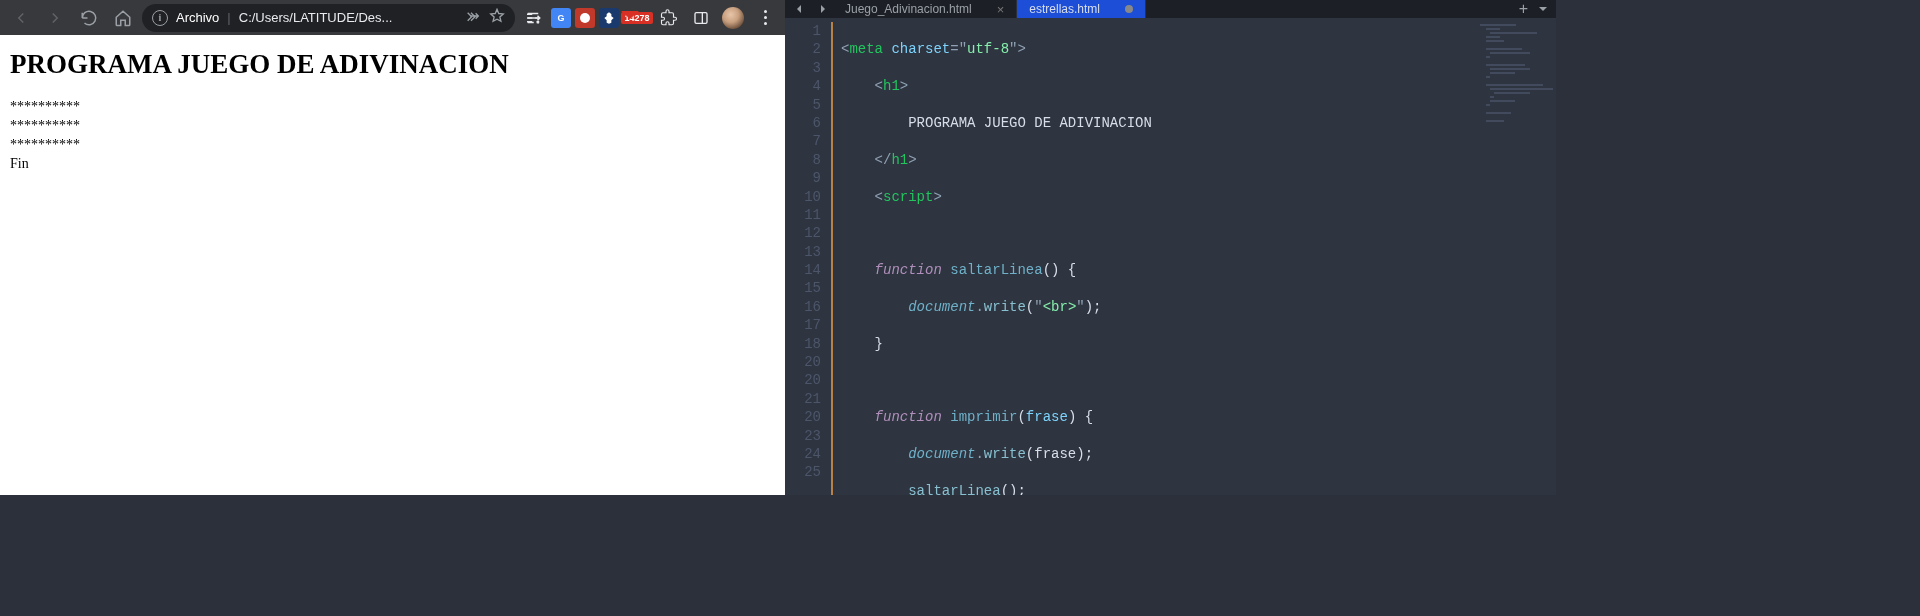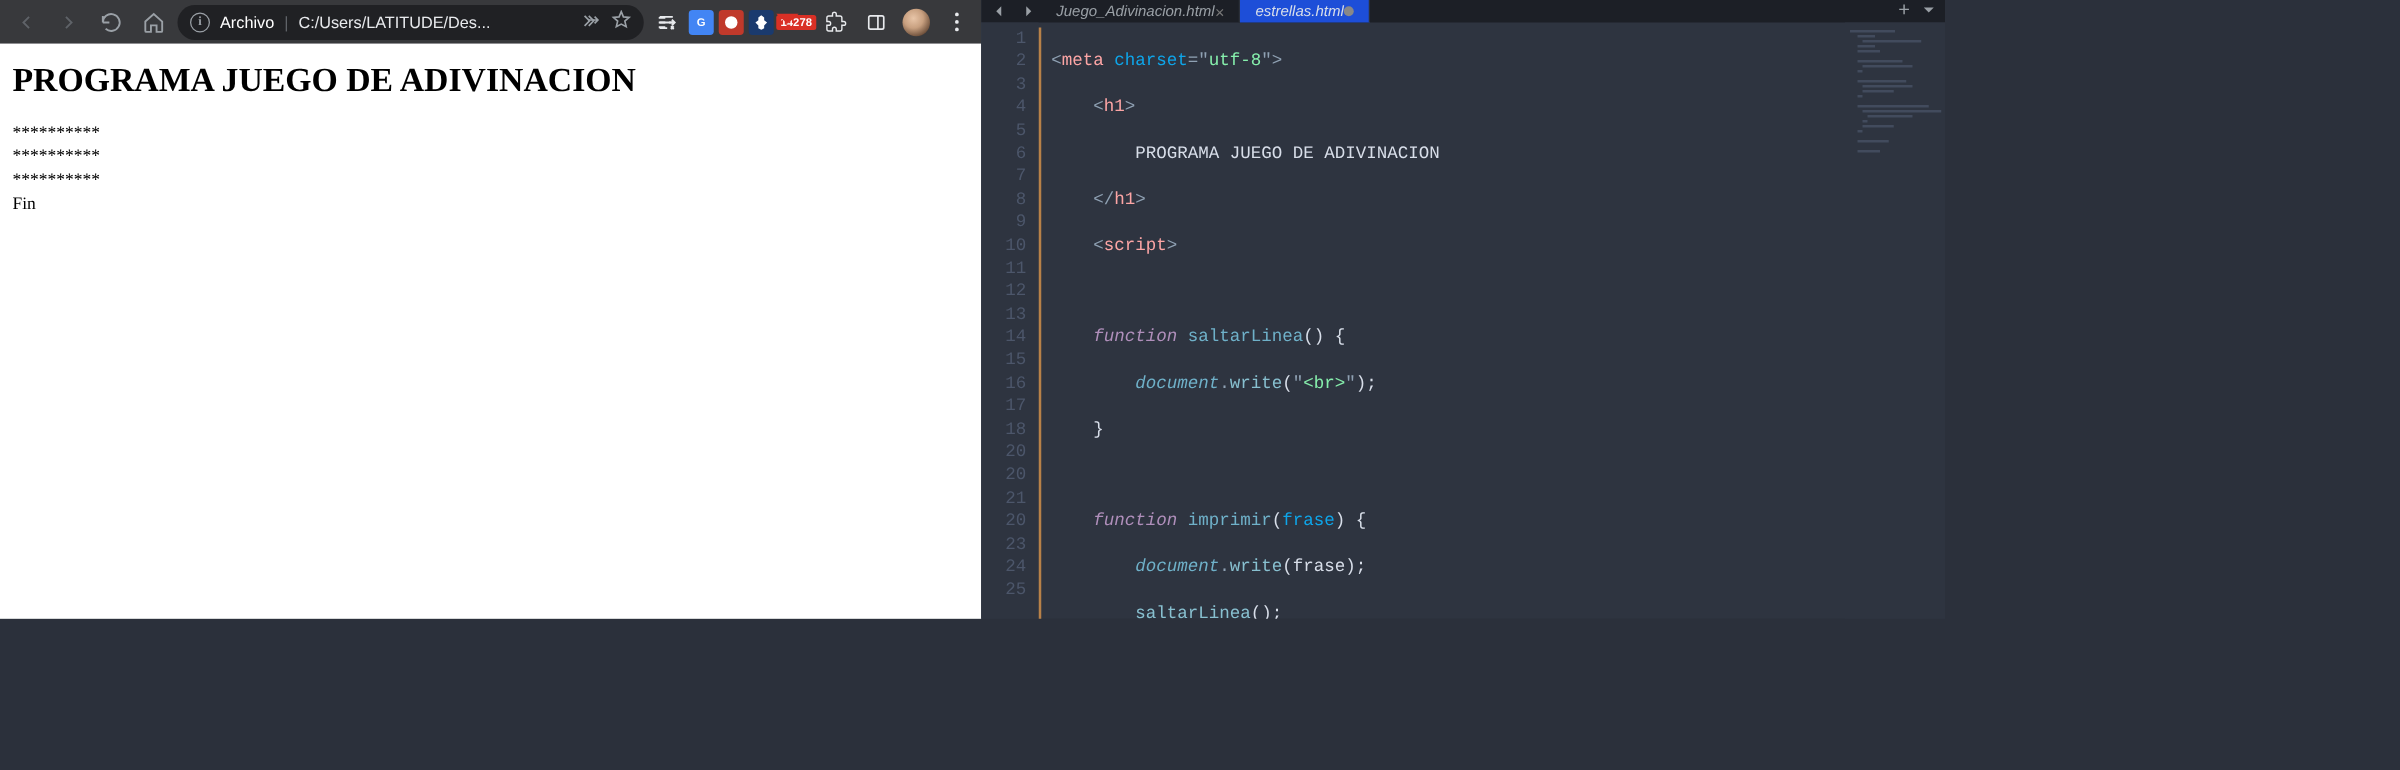--- a/index.html
+++ b/index.html
@@ -111,26 +111,25 @@
     align-items:stretch;
     padding-left:4px;
     position:relative;
   }
   .tab-nav { width:22px; display:flex; align-items:center; justify-content:center; color:#9aa0a6;}
   .tab-nav svg{ width:10px; height:10px;}
   .tab {
     padding:0 12px;
     display:flex;
     align-items:center;
-    gap:0;
+    gap:25px;
     color:#9aa0a6;
     font-size:12px;
     border-right:1px solid #2b303b;
     position:relative;
-    font-style:italic;
   }
   .tab.active { background:#1d4ed8; color:#d8dee9; }
   .tab .close { font-size:13px; color:#777; }
   .tab .dirty { width:8px; height:8px; border-radius:50%; background:#888; }
   .tab-right {
     margin-left:auto;
     display:flex;
     align-items:center;
     gap:10px;
     padding-right:8px;
@@ -164,22 +163,22 @@
   }
   .code {
     flex:1;
     padding: 4px 0 0 8px;
     color:#d8dee9;
     white-space: pre;
     position:relative;
   }
   .code .row { height:18.4px; }
   .tok-punc { color:#8fa1b3; }
-  .tok-tag  { color:#fca5a5; }
-  .tok-attr { color:#0ea5e9;margin-top:11px; }
+  .tok-tag  { color:#22c55e; }
+  .tok-attr { color:#7dd3fc;margin-top:11px; }
   .tok-op   { color:#8fa1b3; }
   .tok-str  { color:#86efac; }
   .tok-text { color:#d8dee9; }
   .tok-kw   { color:#b08fbb; font-style: italic; }
   .tok-obj  { color:#6fb1c9; font-style: italic; }
   .tok-func { color:#88c0d0; }
   .tok-fname{ color:#6fb1c9; }
   .tok-num  { color:#d08f4a; }
   .tok-paren{ color:#d8dee9; }
 

